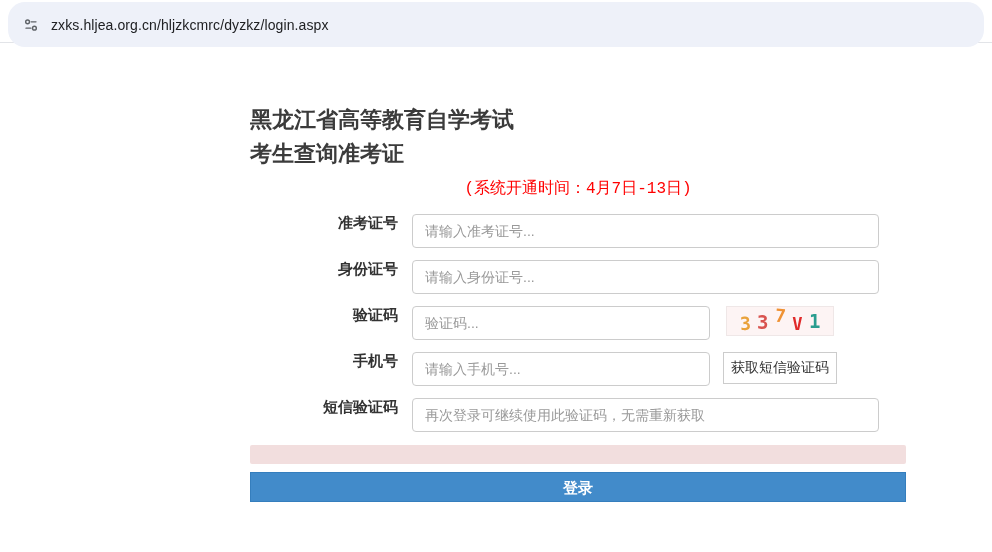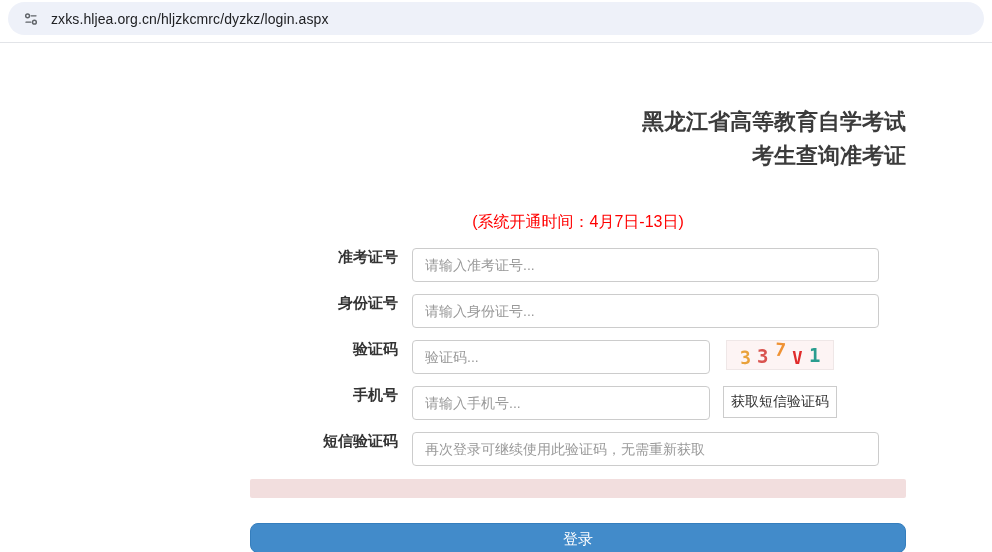--- a/index.html
+++ b/index.html
@@ -2,28 +2,28 @@
 <html><head>
 <meta charset="utf-8">
 <style>
   * { margin:0; padding:0; box-sizing:border-box; }
   html,body { background:#fff; }
   body { font-family:"Liberation Sans","DejaVu Sans",sans-serif; }
   .viewport { width:992px; height:552px; background:#fff; overflow:hidden; position:relative; }
 
   
   .topbar { height:43px; border-bottom:1px solid #e2e4e8; background:#fff; padding:2px 8px 0 8px; }
-  .url-pill { height:33px; background:#eef1f9; border-radius:17px; display:flex; align-items:center; padding:16px 14px; gap:11px; }
+  .url-pill { height:45px; background:#eef1f9; border-radius:17px; display:flex; align-items:center; padding:16px 14px; gap:11px; }
   .tune-icon { width:18px; height:18px; flex:0 0 auto; display:flex; align-items:center; }
   .url-text { font-size:14px; color:#202124; letter-spacing:0.1px; }
 
   
   .container { width:656px; margin-left:250px; position:relative; }
-  .page-title { margin-top:62px; text-align:right; color:#3b3b3b; font-size:22px; font-weight:600; line-height:34px; }
-  .notice { margin-top:39px; text-align:center; font-size:16px; color:#ff0000; }
+  .page-title { margin-top:62px; text-align:left; color:#3b3b3b; font-size:22px; font-weight:600; line-height:34px;font-family:Liberation Mono, monospace; }
+  .notice { margin-top:5px; text-align:center; font-size:16px; color:#ff0000;font-family:Liberation Mono, monospace; }
 
   
   .form { margin-top:15px; }
   .form-row { display:flex; margin-bottom:12px; }
   .field-label { width:162px; text-align:right; font-size:15px; font-weight:700; color:#333; padding-right:14px; flex:0 0 auto; }
   .inp { height:32px; border:1px solid #ccc; border-radius:4px; padding:16px 12px; font-size:14px; color:#555; outline:none; background:#fff; font-family:inherit; }
   .inp::placeholder { color:#999; opacity:1; }
   .inp.wide { width:467px; }
   .inp.short { width:298px; }
 
@@ -32,21 +32,21 @@
   .cc.c0 { font-size:18px; transform:translateY(3px) rotate(-4deg); }
   .cc.c1 { font-size:19px; transform:translateY(1px); }
   .cc.c2 { font-size:18px; transform:translateY(-5px) rotate(5deg); }
   .cc.c3 { font-size:17px; transform:translateY(3px); font-weight:900; }
   .cc.c4 { font-size:19px; transform:translateY(0); }
 
   .sms-btn { margin-left:13px; width:114px; height:32px; background:#fff; border:1px solid #ccc; border-radius:0; font-size:14px; color:#333; cursor:pointer; font-family:inherit; white-space:nowrap; }
 
   .alert-bar { margin-top:13px; width:656px; height:19px; border-radius:2px; background:#f2dede; }
 
-  .login-btn { display:block; margin-top:25px; width:656px; height:30px; border:1px solid #357ebd; border-radius:8px; background:#428bca; color:#fff; font-size:15px; cursor:pointer; font-family:inherit; line-height:1; }
+  .login-btn { display:block; margin-top:8px; width:656px; height:30px; border:1px solid #357ebd; border-radius:0; background:#428bca; color:#fff; font-size:15px; cursor:pointer; font-family:inherit; line-height:1;font-weight:bold; }
 </style>
 </head>
 <body>
 
 <div class="viewport">
 
   <div class="topbar">
     <div class="url-pill">
       <span class="tune-icon">
         <svg viewBox="0 0 20 20" width="18" height="18" fill="none" stroke="#5f6368" stroke-width="1.6" stroke-linecap="round">

